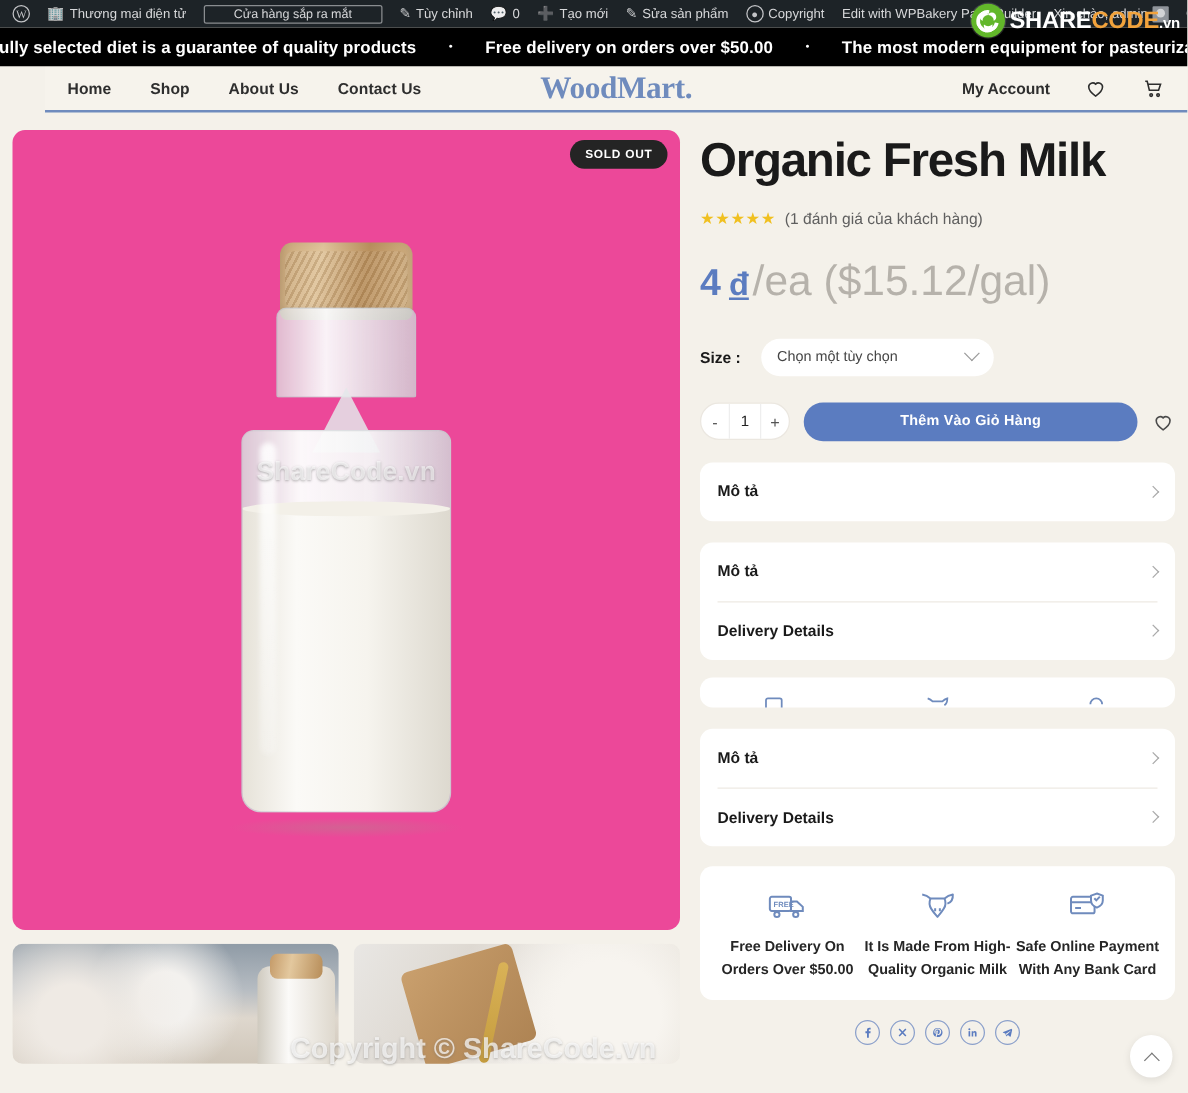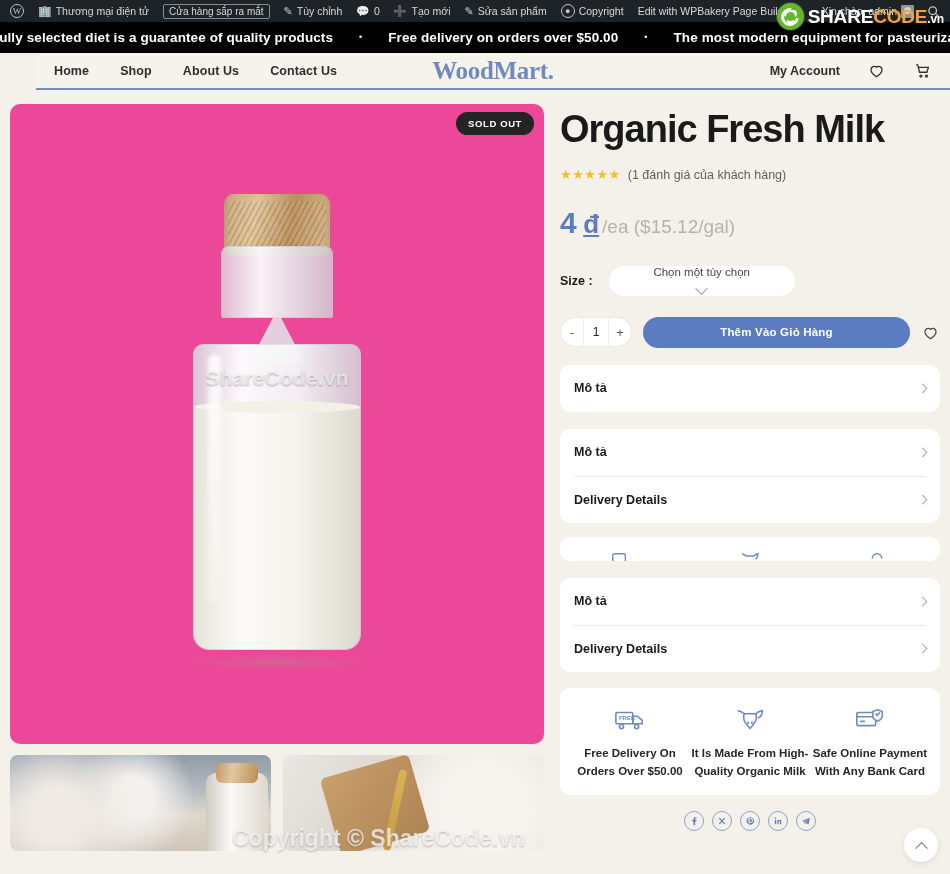--- a/index.html
+++ b/index.html
@@ -13,21 +13,21 @@
 
   
   .adminbar {
     height: 22px; background: #1d2327; color: #c3c4c7;
     display: flex; align-items: center; font-size: 10.5px;
     padding: 0 6px; position: relative; z-index: 50;
   }
   .ab-item { display: flex; align-items: center; gap: 4px; padding: 0 7px; white-space: nowrap; color: #d7d8da; }
   .ab-item.first { padding-left: 4px; }
   .ab-glyph { font-size: 11px; line-height: 1; opacity: .92; }
-  .ab-boxed { border: 1px solid #8a8d90; border-radius: 2px; padding: 1px 5px; font-size: 10px; }
+  .ab-boxed { border: 1px solid #8a8d90; border-radius: 2px; padding: 1px 23px; font-size: 10px; }
   .ab-spacer { flex: 1; }
   .ab-right { display: flex; align-items: center; gap: 6px; padding-right: 4px; }
   .ab-avatar { width: 13px; height: 13px; background: #8f949a; border-radius: 1px; display:inline-block;
                position: relative; }
   .ab-avatar::after{content:"";position:absolute;left:3px;top:2px;width:7px;height:7px;border-radius:50%;background:#d2d4d6;}
   .wp-logo {
     width: 14px; height: 14px; border-radius: 50%; border: 1.4px solid #c3c4c7;
     display:inline-flex; align-items:center; justify-content:center; font-size:9px; color:#c3c4c7;
     font-family: "Liberation Serif", serif;
   }
@@ -170,28 +170,28 @@
       transform: rotate(12deg); border-radius:4px; background:linear-gradient(180deg,#d9b257,#c59c3e); }
 
   
   .product-title { font-size: 38px; font-weight: 700; color: #1a1a1a; letter-spacing: -1px; line-height: 1.05; }
   .rating-row { display: flex; align-items: center; gap: 7px; margin-top: 18px; }
   .stars { color: #f0c020; font-size: 13px; letter-spacing: .5px; line-height: 1; }
   .rating-text { font-size: 12.5px; color: #5f5f5f; text-align: center; }
   .price-row { margin-top: 24px; display: flex; align-items: baseline; gap: 2px; }
   .price-amt { font-size: 30px; font-weight: 700; color: #5b7cc0; letter-spacing: -.5px; }
   .price-cur { font-size: 26px; font-weight: 700; color: #5b7cc0; text-decoration: underline; margin-left: 5px; }
-  .price-suffix { font-size: 19px; color: #b6b2ab; font-weight: 400; margin-left: 1px; }
+  .price-suffix { font-size: 34px; color: #b6b2ab; font-weight: 400; margin-left: 1px; }
 
   .size-row { display: flex; align-items: center; gap: 16px; margin-top: 26px; }
   .size-label { font-size: 12.5px; font-weight: 700; color: #1a1a1a; }
   .select {
     width: 186px; height: 30px; background: #fff; border-radius: 16px; border: none;
     display: flex; align-items: center; justify-content: space-between; padding: 0 13px;
-    font-size: 11.5px; color: #444; flex-direction: column;
+    font-size: 11.5px; color: #444;
   }
   .chev { width: 9px; height: 9px; border-right: 1.4px solid #9a9a9a; border-bottom: 1.4px solid #9a9a9a;
           transform: rotate(45deg) translate(-2px,-2px); }
 
   .cart-row { display: flex; align-items: center; gap: 11px; margin-top: 21px; }
   .qty {
     display: flex; align-items: center; background: #fff; border-radius: 17px; height: 30px;
     overflow: hidden; border: 1px solid #ebe7e0;
   }
   .qty button { width: 22px; height: 30px; border: none; background: transparent; font-size: 13px; color: #555; cursor: pointer; }

